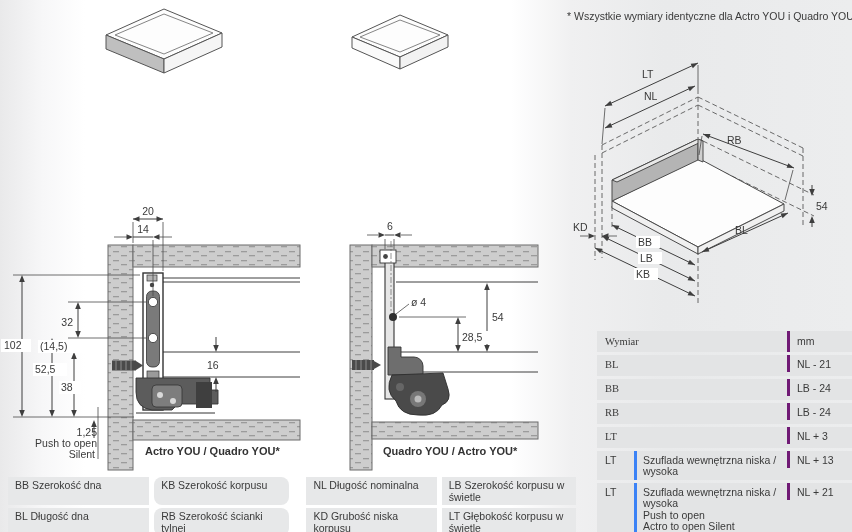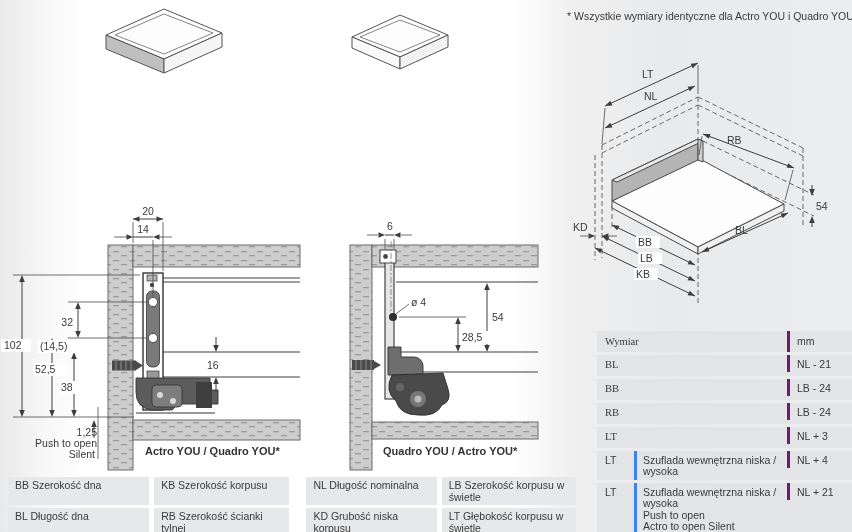--- a/index.html
+++ b/index.html
@@ -30,21 +30,21 @@
   .c-val{width:65px; border-left:3px solid #701a75; padding-left:7px !important;}
   .h-header .cell{padding-top:5px; padding-bottom:4px;}
   .r-std{min-height:21px;}
   .r-tall{min-height:27px;}
   .r-xtall{min-height:46px;}
   
   .legend{position:absolute; left:8px; top:477px; width:568px; font-size:10.5px;}
   .lrow{display:flex; margin-bottom:3px;}
   .lcell{background:#e7e8e9; padding:3px 6px 2px 7px; box-sizing:border-box; line-height:11.5px;}
   .lc1{width:144px; margin-right:5px;}
-  .lc2{width:138px; margin-right:17px;}
+  .lc2{width:138px; margin-right:17px;border-radius:8px;}
   .lc3{width:133px; margin-right:5px;}
   .lc4{width:137px;}
 </style>
 </head>
 <body>
 
 <div id="stage">
 
   <svg class="abs" style="left:100px;top:5px;" width="130" height="70" viewBox="0 0 130 70">
     <polygon points="6,30 64,4 122,28 64,54" fill="#fdfdfd" stroke="#555" stroke-width="1"></polygon>
@@ -362,21 +362,21 @@
     </div>
     <div class="trow r-std">
       <div class="cell c-main">LT</div>
       <div class="cell c-val">NL + 3</div>
     </div>
     <div class="trow r-tall">
       <div class="cell c-code">LT</div>
       <div class="cell c-desc">
         <div>Szuflada wewnętrzna niska / wysoka</div>
       </div>
-      <div class="cell c-val">NL + 4</div>
+      <div class="cell c-val">NL + 13</div>
     </div>
     <div class="trow r-xtall">
       <div class="cell c-code">LT</div>
       <div class="cell c-desc">
         <div>Szuflada wewnętrzna niska / wysoka</div>
         <div>Push to open</div>
         <div>Actro to open Silent</div>
       </div>
       <div class="cell c-val">NL + 21</div>
     </div>

